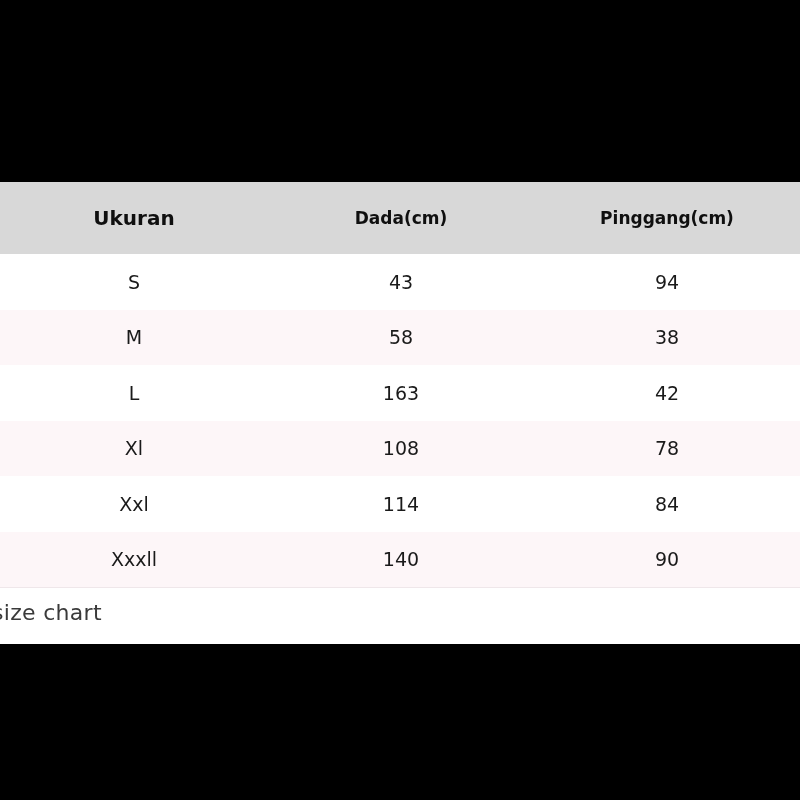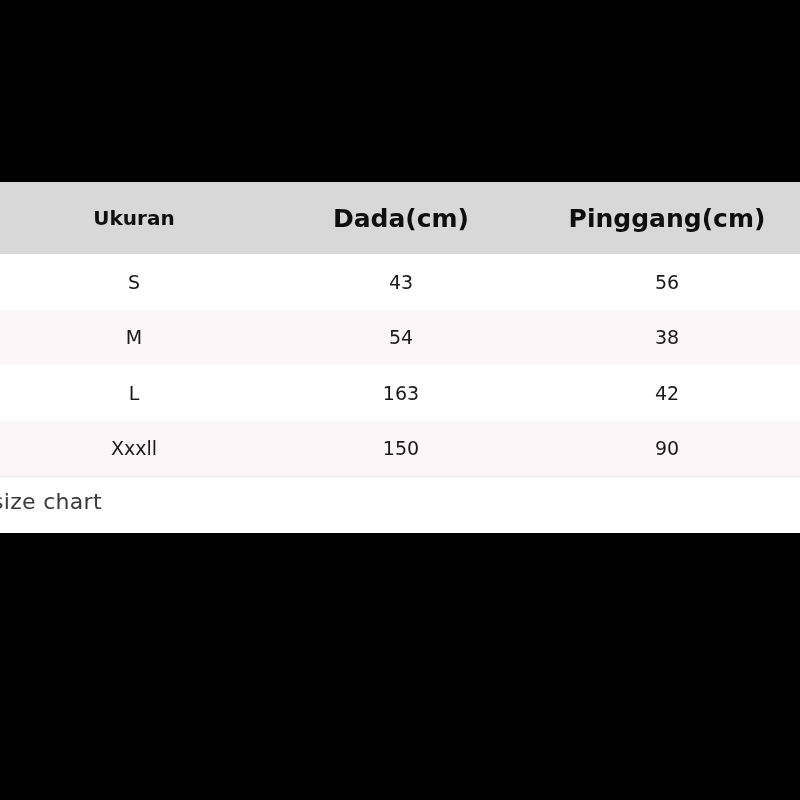--- a/index.html
+++ b/index.html
@@ -33,21 +33,21 @@
   }
   table.size-chart th,
   table.size-chart td {
     text-align: center;
     vertical-align: middle;
     border: none;
   }
   thead th {
     background: #d8d8d8;
     color: #0f0f0f;
-    font-size: 25px;
+    font-size: 17px;
     font-weight: bold;
     height: 72px;
     padding: 0;
   }
   thead th.col-size {
     font-size: 20px;
   }
   tbody td {
     font-size: 19px;
     color: #1a1a1a;
@@ -93,35 +93,45 @@
         <tr>
           <th class="col-size">Ukuran</th>
           <th class="col-a">Dada(cm)</th>
           <th class="col-b">Pinggang(cm)</th>
         </tr>
       </thead>
       <tbody>
         <tr class="row-odd">
           <td>S</td>
           <td>43</td>
-          <td>56</td>
+          <td>94</td>
         </tr>
         <tr class="row-even">
           <td>M</td>
-          <td>54</td>
+          <td>58</td>
           <td>38</td>
         </tr>
         <tr class="row-odd">
           <td>L</td>
           <td>163</td>
           <td>42</td>
         </tr>
         <tr class="row-even">
+          <td>Xl</td>
+          <td>108</td>
+          <td>78</td>
+        </tr>
+        <tr class="row-odd">
+          <td>Xxl</td>
+          <td>114</td>
+          <td>84</td>
+        </tr>
+        <tr class="row-even">
           <td>Xxxll</td>
-          <td>150</td>
+          <td>140</td>
           <td>90</td>
         </tr>
       </tbody>
     </table>
     <div class="caption-bar">
       <div class="caption-text">size chart</div>
     </div>
   </div>
 </div>
 

